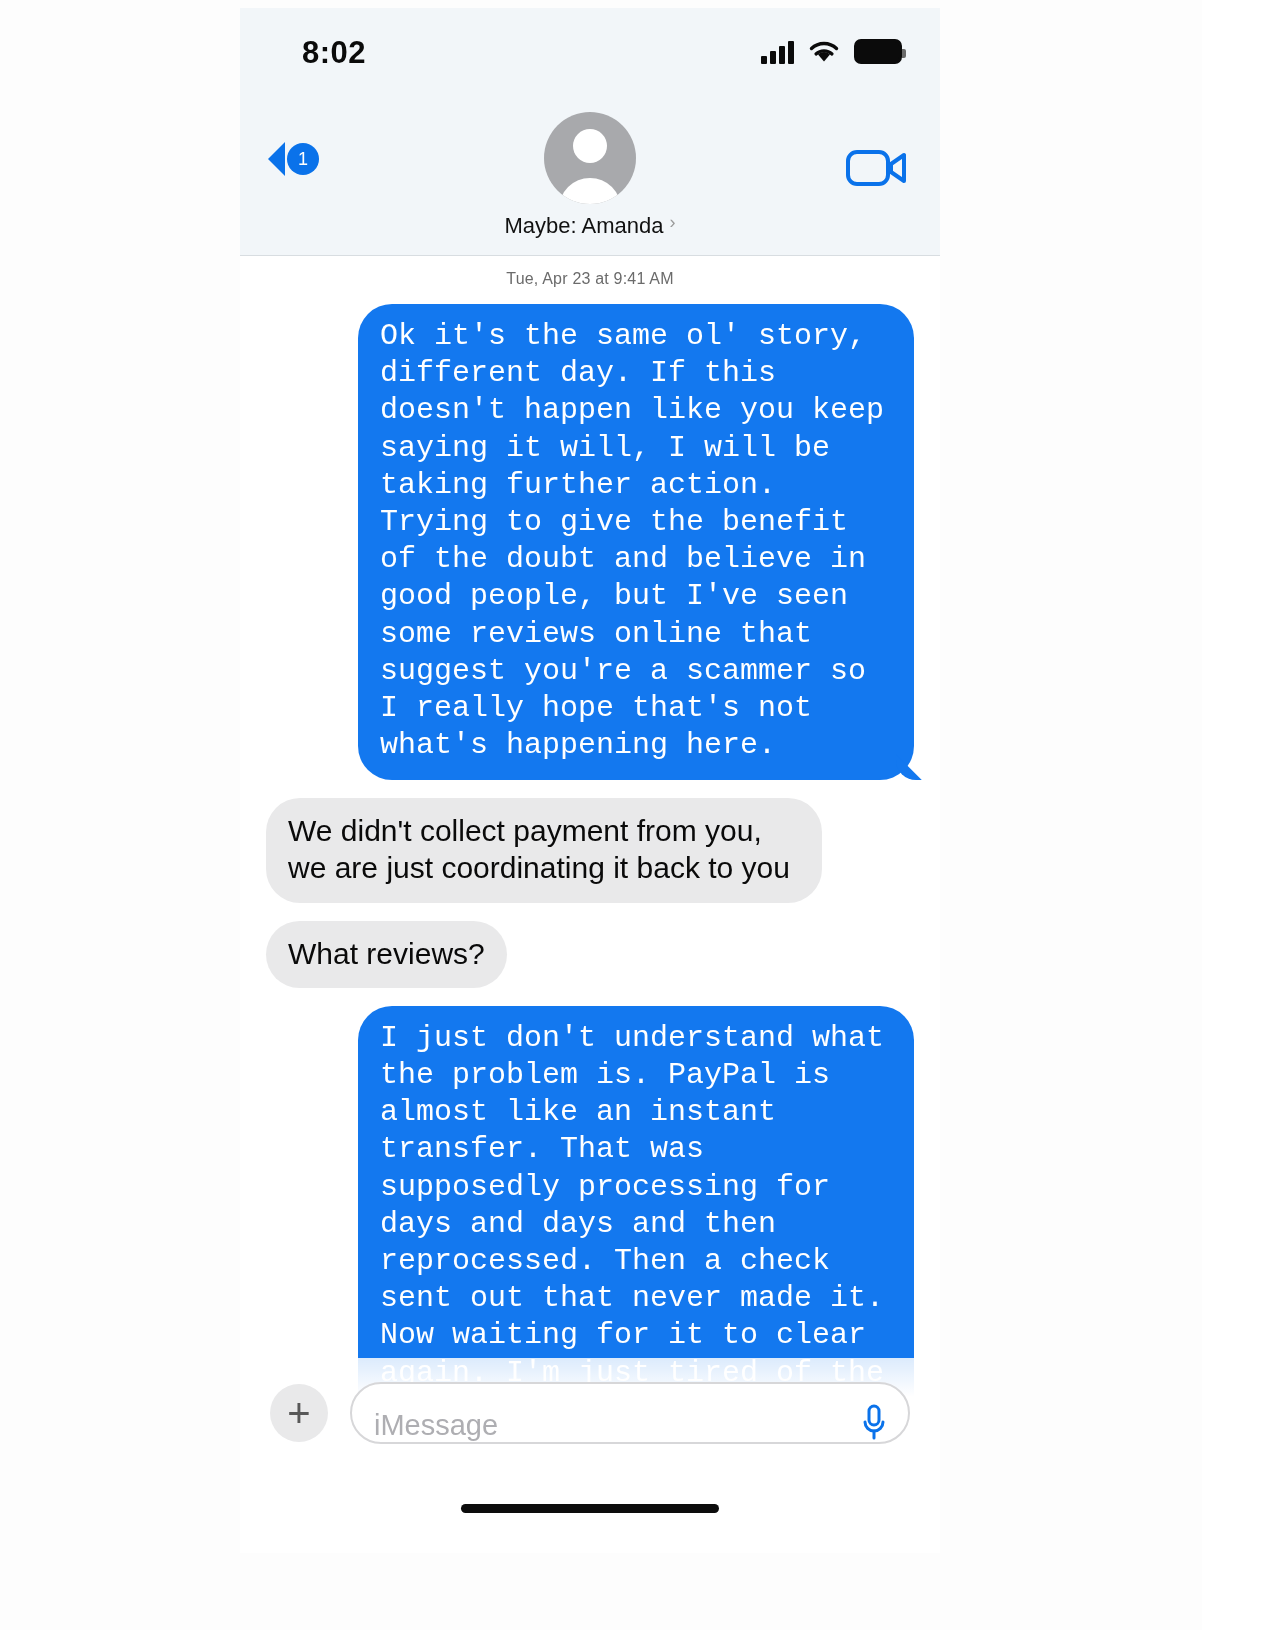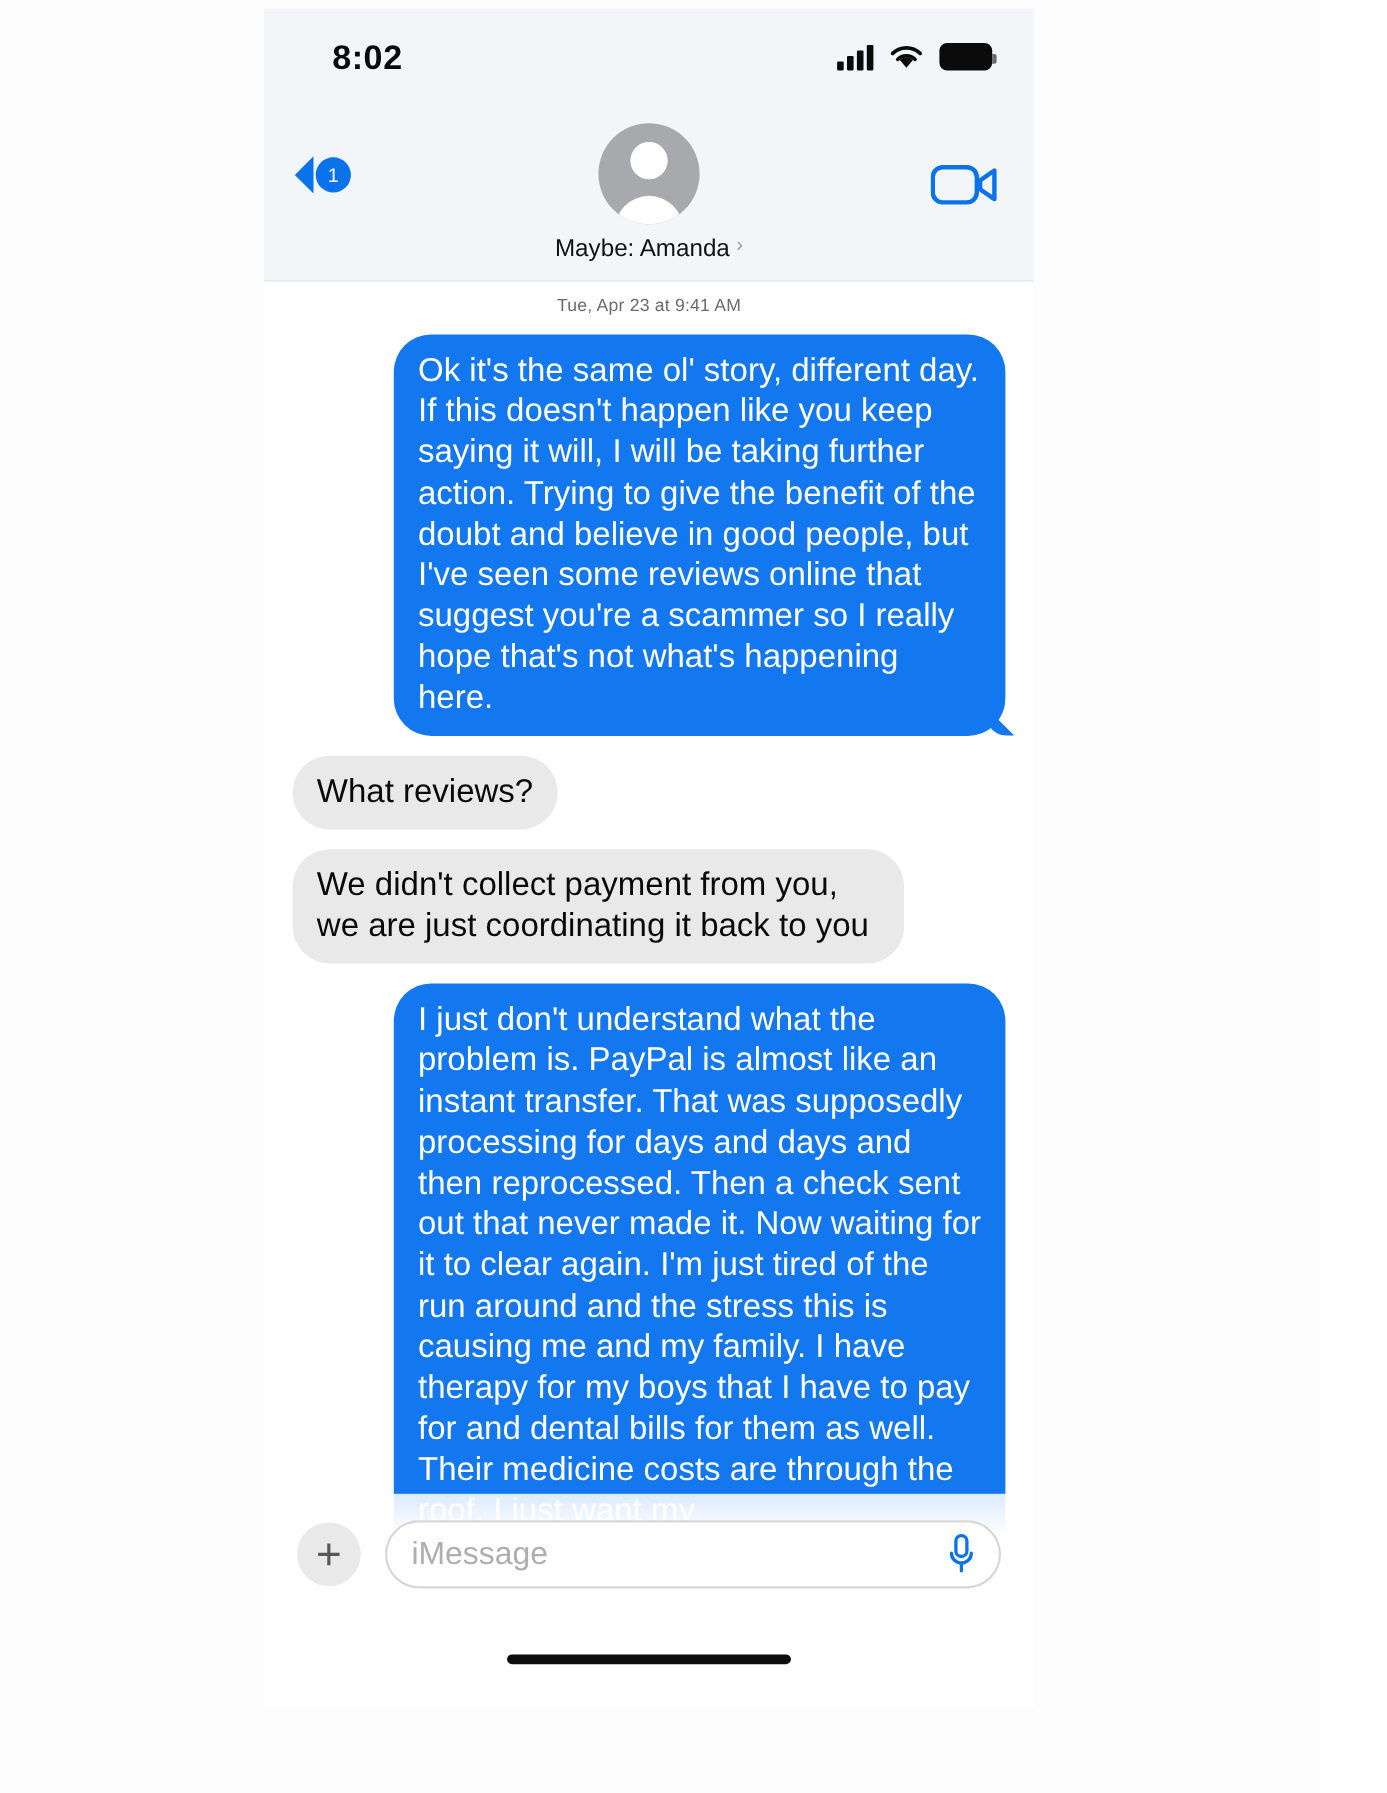--- a/index.html
+++ b/index.html
@@ -191,21 +191,21 @@
     box-sizing: border-box;
   }
   .timestamp {
     text-align: center;
     font-size: 16px;
     color: #6b6b6b;
     padding: 14px 0 16px 0;
     letter-spacing: 0.2px;
   }
   .msg-row { display: flex; margin-bottom: 18px; }
-  .msg-row.out { justify-content: flex-end; }
+  .msg-row.out { justify-content: flex-end; font-family: Liberation Mono, monospace; }
   .msg-row.in  { justify-content: flex-start; }
 
   .bubble {
     max-width: 512px;
     padding: 14px 22px 16px 22px;
     border-radius: 34px;
     font-size: 30px;
     line-height: 1.24;
     position: relative;
     white-space: pre-wrap;
@@ -263,21 +263,21 @@
     font-size: 40px;
     line-height: 1;
     flex: none;
   }
   .msg-field {
     flex: 1;
     height: 62px;
     border: 2px solid #d7d7d9;
     border-radius: 32px;
     display: flex;
-    align-items: center;
+    align-items: flex-end;
     padding: 0 22px;
     box-sizing: border-box;
     background: #ffffff;
   }
   .msg-placeholder {
     flex: 1;
     font-size: 29px;
     color: #aeaeb2;
   }
   .mic {
@@ -349,25 +349,25 @@
     </div>
 
     <div class="convo">
       <div class="timestamp">Tue, Apr 23 at 9:41 AM</div>
 
       <div class="msg-row out">
         <div class="bubble out">Ok it's the same ol' story, different day. If this doesn't happen like you keep saying it will, I will be taking further action. Trying to give the benefit of the doubt and believe in good people, but I've seen some reviews online that suggest you're a scammer so I really hope that's not what's happening here.</div>
       </div>
 
       <div class="msg-row in">
+        <div class="bubble in">We didn't collect payment from you,  we are just coordinating it back to you</div>
+      </div>
+
+      <div class="msg-row in">
         <div class="bubble in">What reviews?</div>
-      </div>
-
-      <div class="msg-row in">
-        <div class="bubble in">We didn't collect payment from you,  we are just coordinating it back to you</div>
       </div>
 
       <div class="msg-row out">
         <div class="bubble out clipped">I just don't understand what the problem is. PayPal is almost like an instant transfer. That was supposedly processing for days and days and then reprocessed. Then a check sent out that never made it. Now waiting for it to clear again. I'm just tired of the run around and the stress this is causing me and my family. I have therapy for my boys that I have to pay for and dental bills for them as well. Their medicine costs are through the roof. I just want my</div>
       </div>
     </div>
 
     <div class="input-bar">
       <div class="plus-btn">+</div>
       <div class="msg-field">

